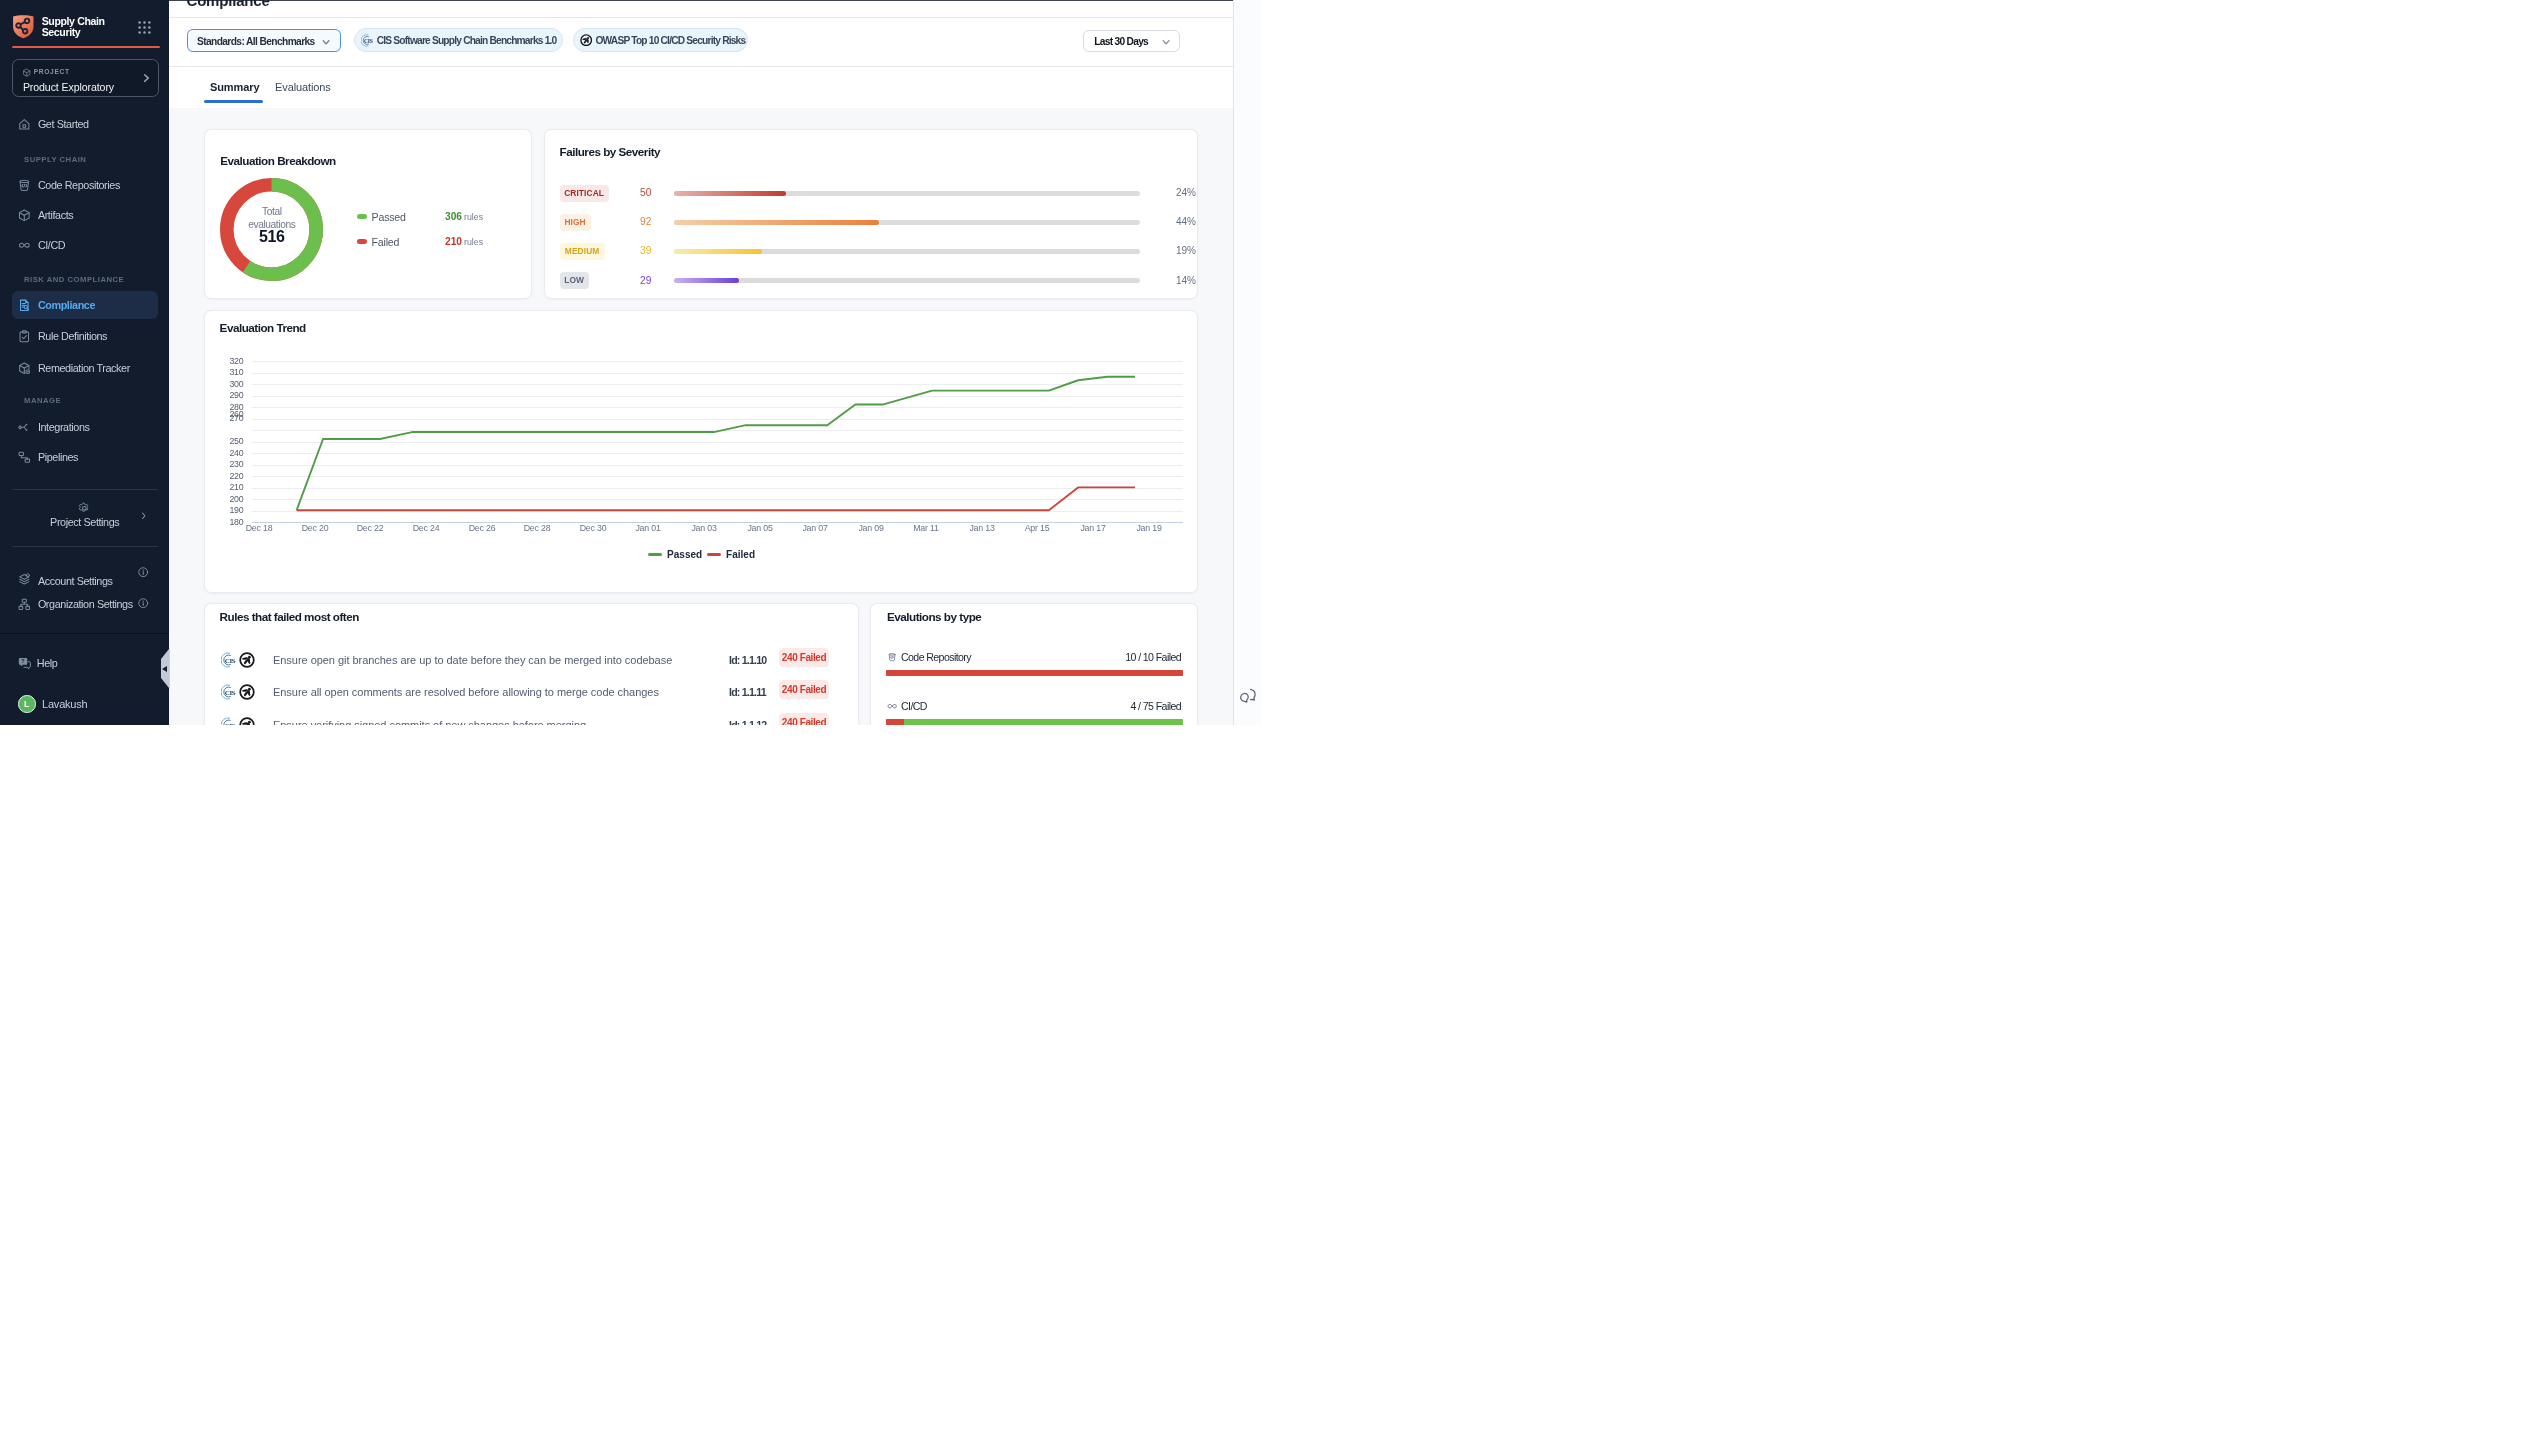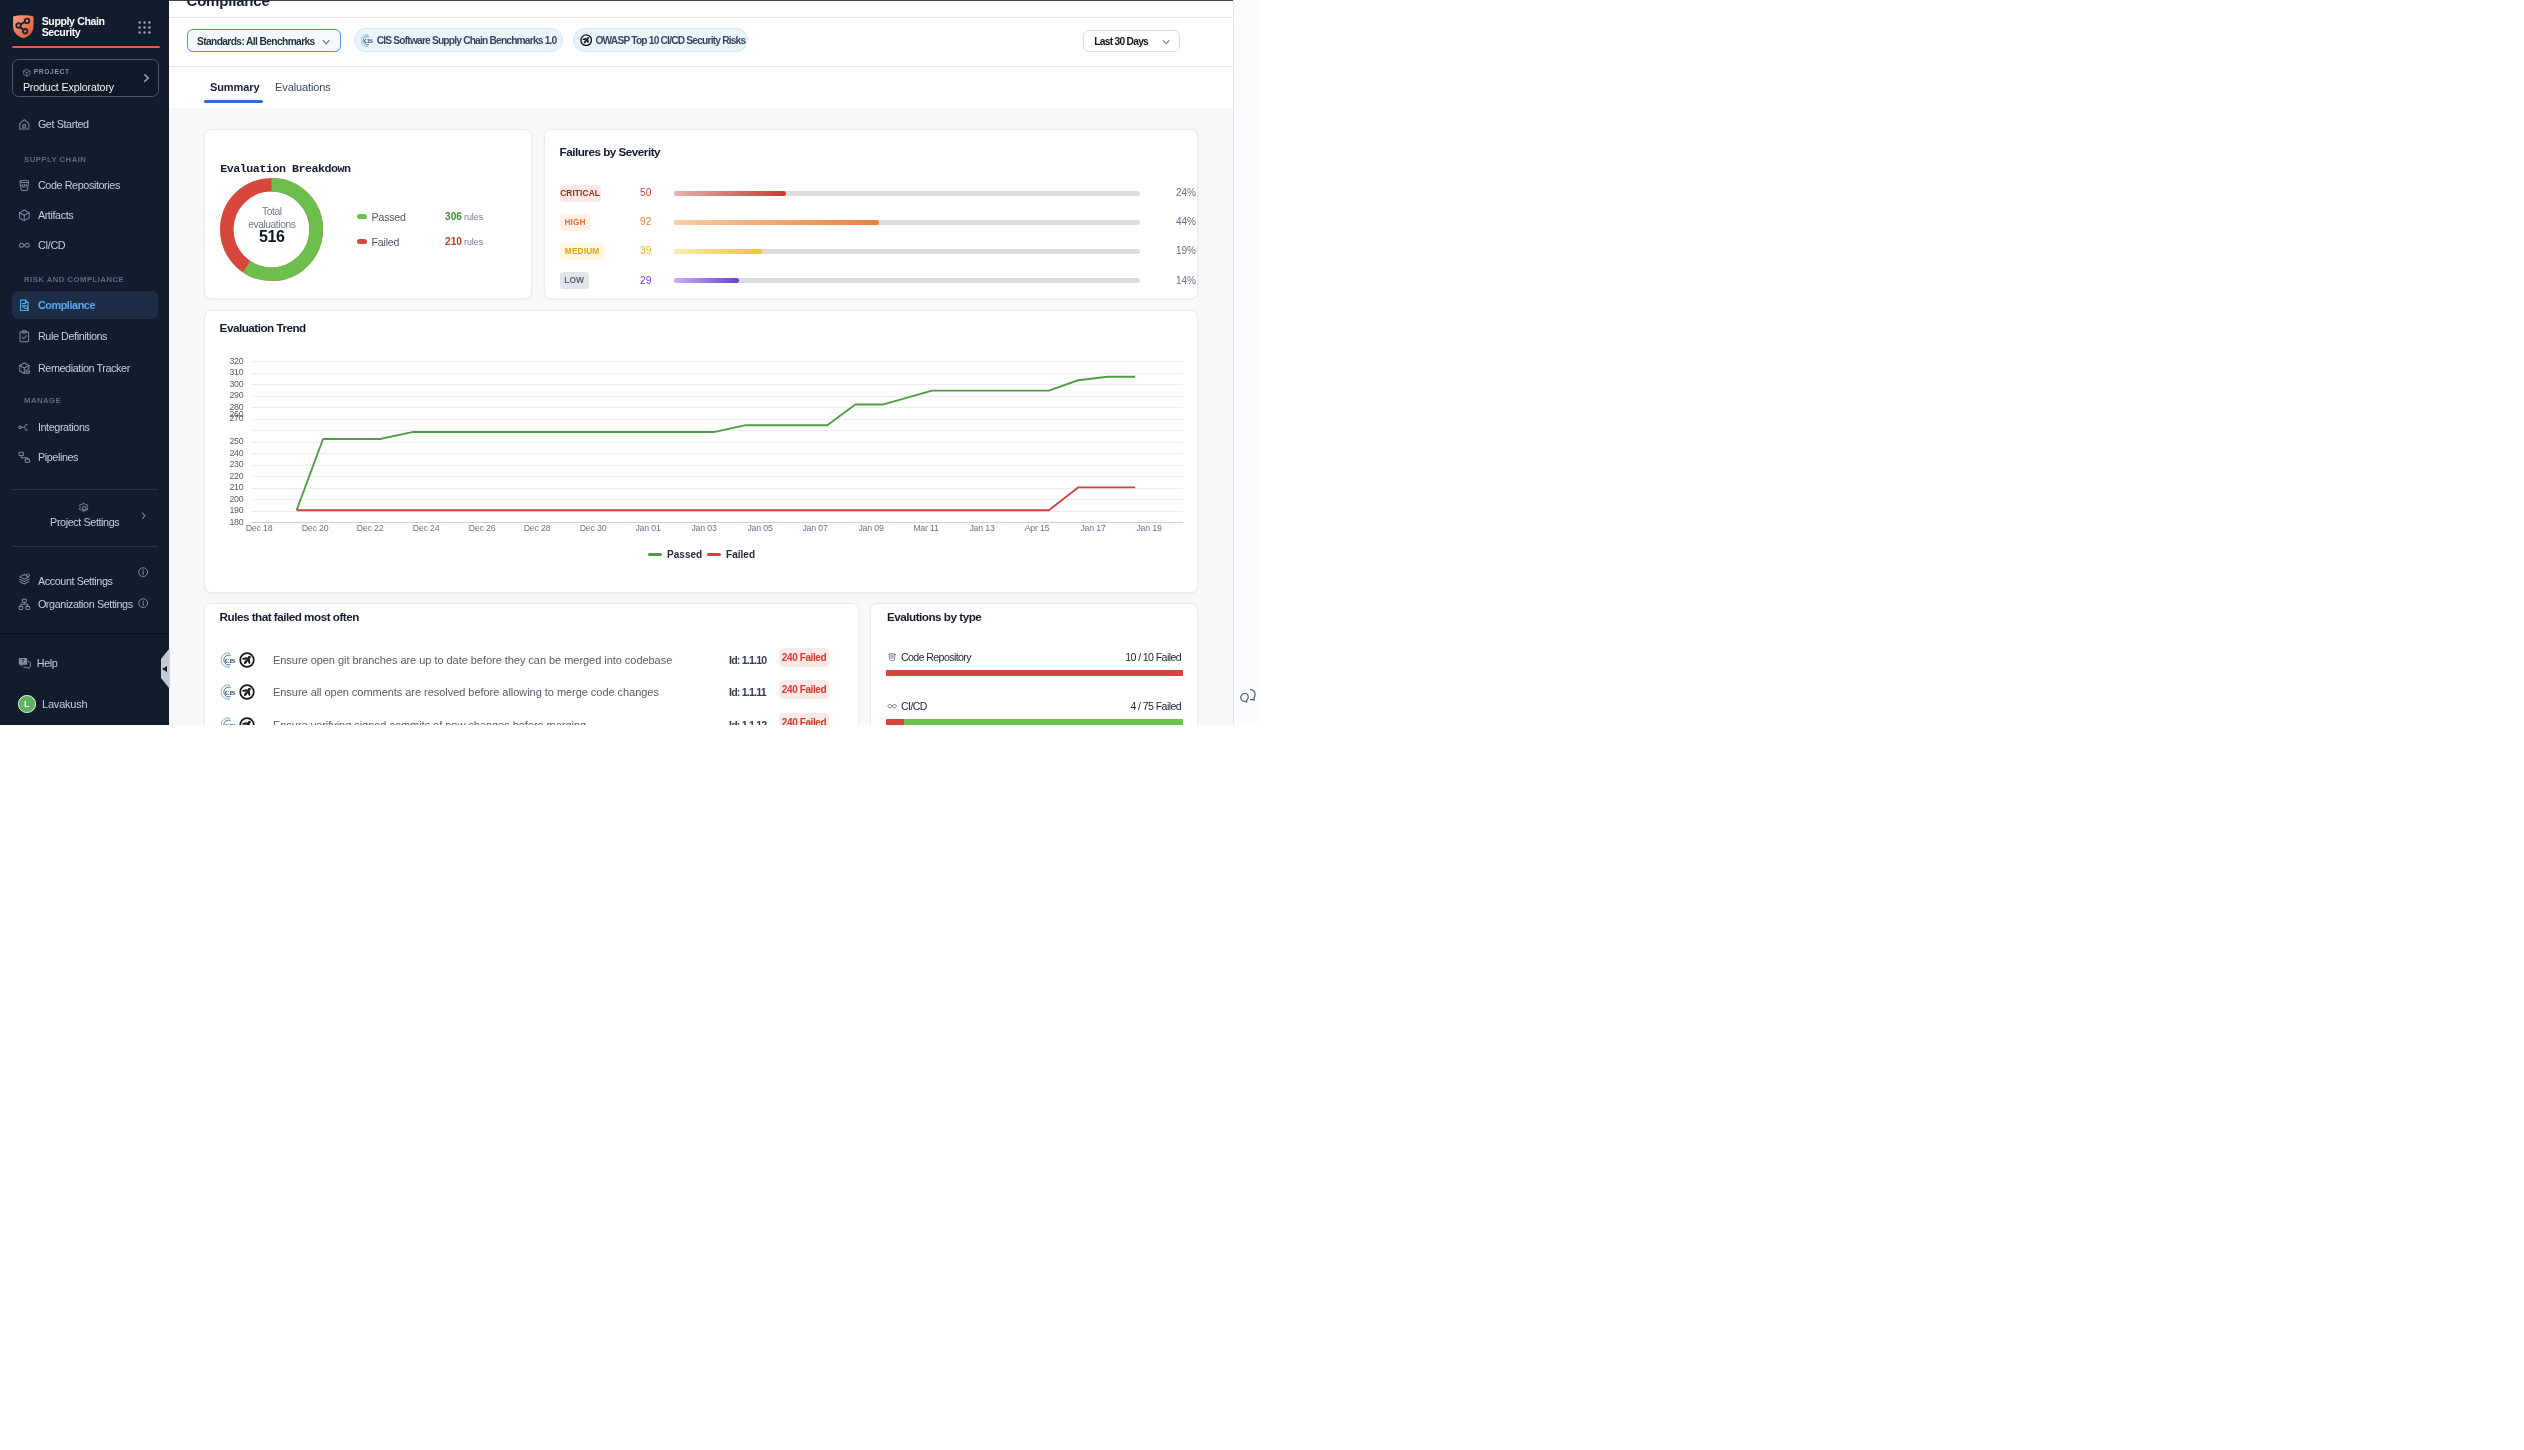--- a/index.html
+++ b/index.html
@@ -147,21 +147,21 @@
             <path d="M3 5 L7 9.4 L11 5"></path>
           </svg></span>
     </div>
     <div class="hr2"></div>
     <div class="tab1">Summary</div>
     <div class="tab2">Evaluations</div>
     <div class="tabline"></div>
 
     <div class="content">
       <div class="card" id="card-breakdown">
-        <div class="ctitle" style="left:15.3px; top:32px;font-family:Liberation Mono, monospace;">Evaluation Breakdown</div>
+        <div class="ctitle" style="left:15.3px; top:24px;">Evaluation Breakdown</div>
         <svg class="donut" width="103" height="103" viewBox="0 0 141 141">
           <circle cx="70.5" cy="70.5" r="61.2" fill="none" stroke="#d8473c" stroke-width="18.6"></circle>
           <circle cx="70.5" cy="70.5" r="61.2" fill="none" stroke="#6cbf4c" stroke-width="18.6" stroke-dasharray="228.05 156.5" transform="rotate(-90 70.5 70.5)"></circle>
         </svg>
         <div class="donut-center">
             <div class="l1">Total<br>evaluations</div>
             <div class="big">516</div>
           </div>
         <div class="leg-row" style="top:82px;">
           <span class="leg-pill" style="background:#6cbf4c;"></span>
@@ -172,21 +172,21 @@
         <div class="leg-row" style="top:107px;">
           <span class="leg-pill" style="background:#d8473c;"></span>
           <span class="leg-name">Failed</span>
           <span class="leg-val" style="color:#c0392b;">210</span>
           <span class="leg-unit">rules</span>
         </div>
       </div>
 
       <div class="card" id="card-severity">
         <div class="ctitle" style="left:14.6px; top:15.7px;">Failures by Severity</div>
-        <div class="sev-badge" style="top:55px; width:41px; background:#f8e9e8; color:#a22b20;">CRITICAL</div>
+        <div class="sev-badge" style="top:55px; width:49px; background:#f8e9e8; color:#a22b20;">CRITICAL</div>
         <div class="sev-num" style="top:57px; color:#c64437;">50</div>
         <div class="sev-track" style="top:61px;">
             <div class="sev-fill" style="width:112px; background:linear-gradient(90deg,#e5b5ae,#c23b2d);"></div>
           </div>
         <div class="sev-pct" style="top:57px;">24%</div>
 
         <div class="sev-badge" style="top:84px; width:31px; background:#fdf1e5; color:#e0703a;">HIGH</div>
         <div class="sev-num" style="top:86px; color:#e5803c;">92</div>
         <div class="sev-track" style="top:90px;">
             <div class="sev-fill" style="width:205px; background:linear-gradient(90deg,#f4cfa7,#e8813c);"></div>

